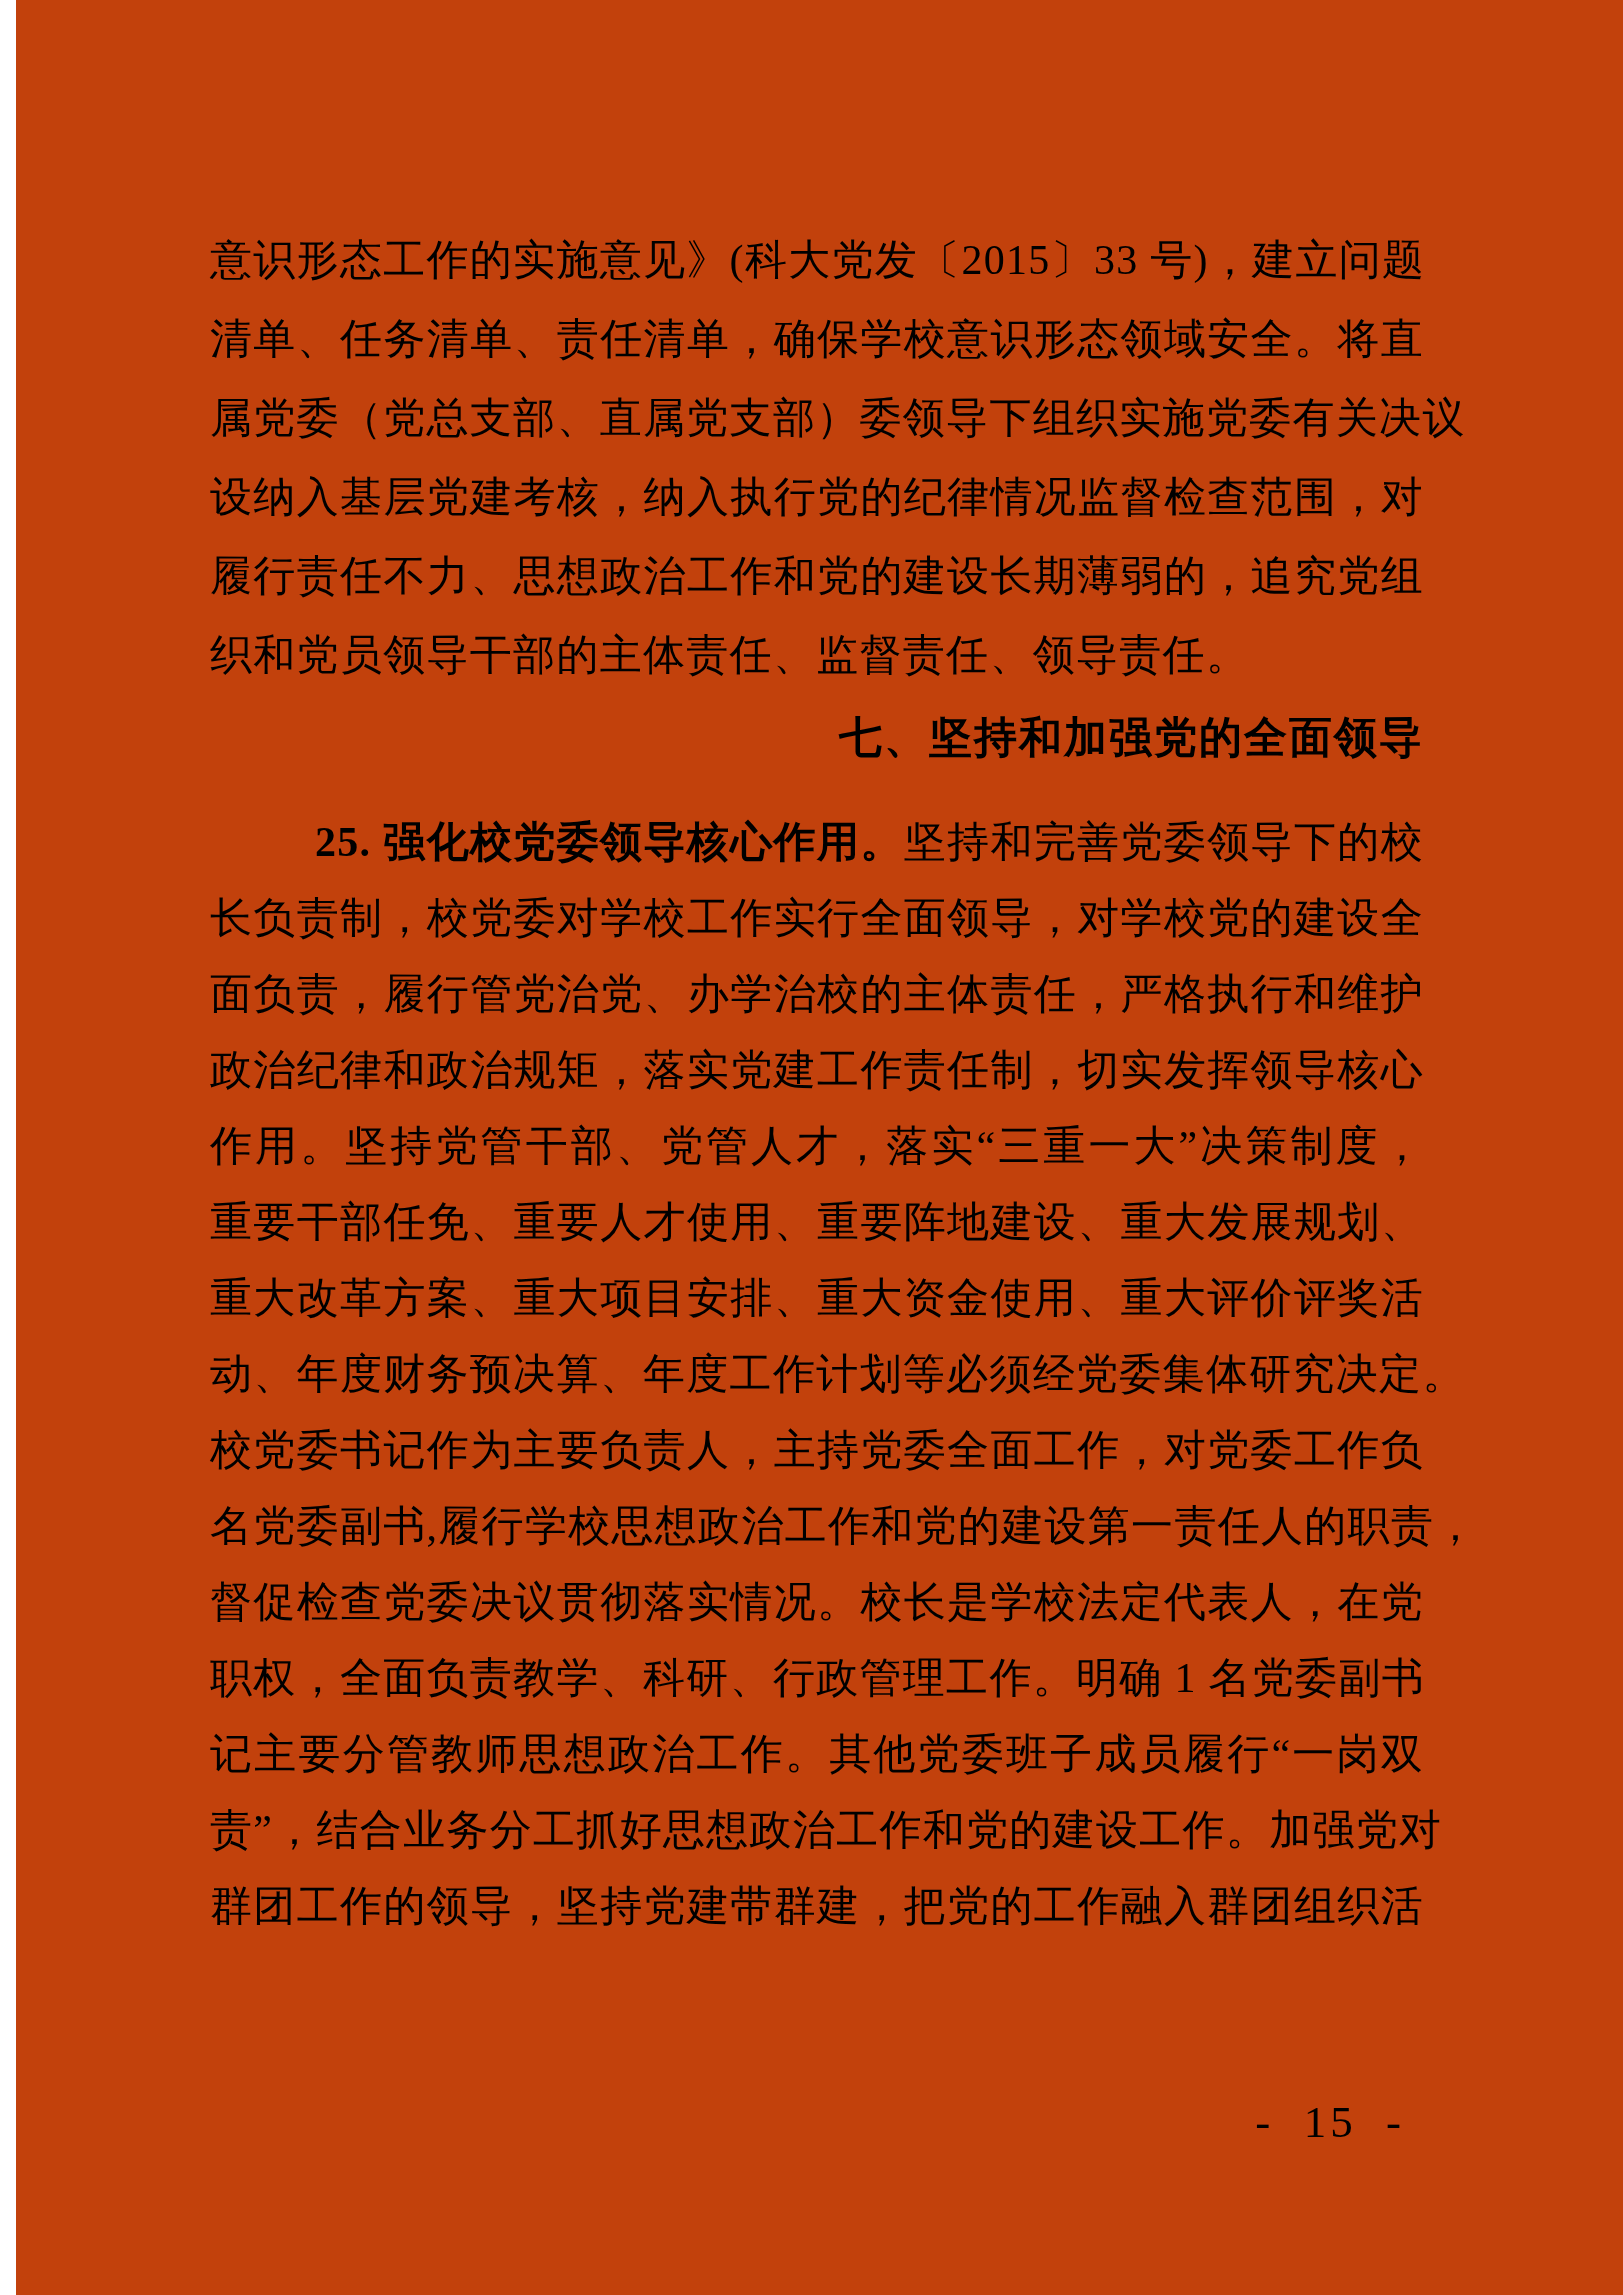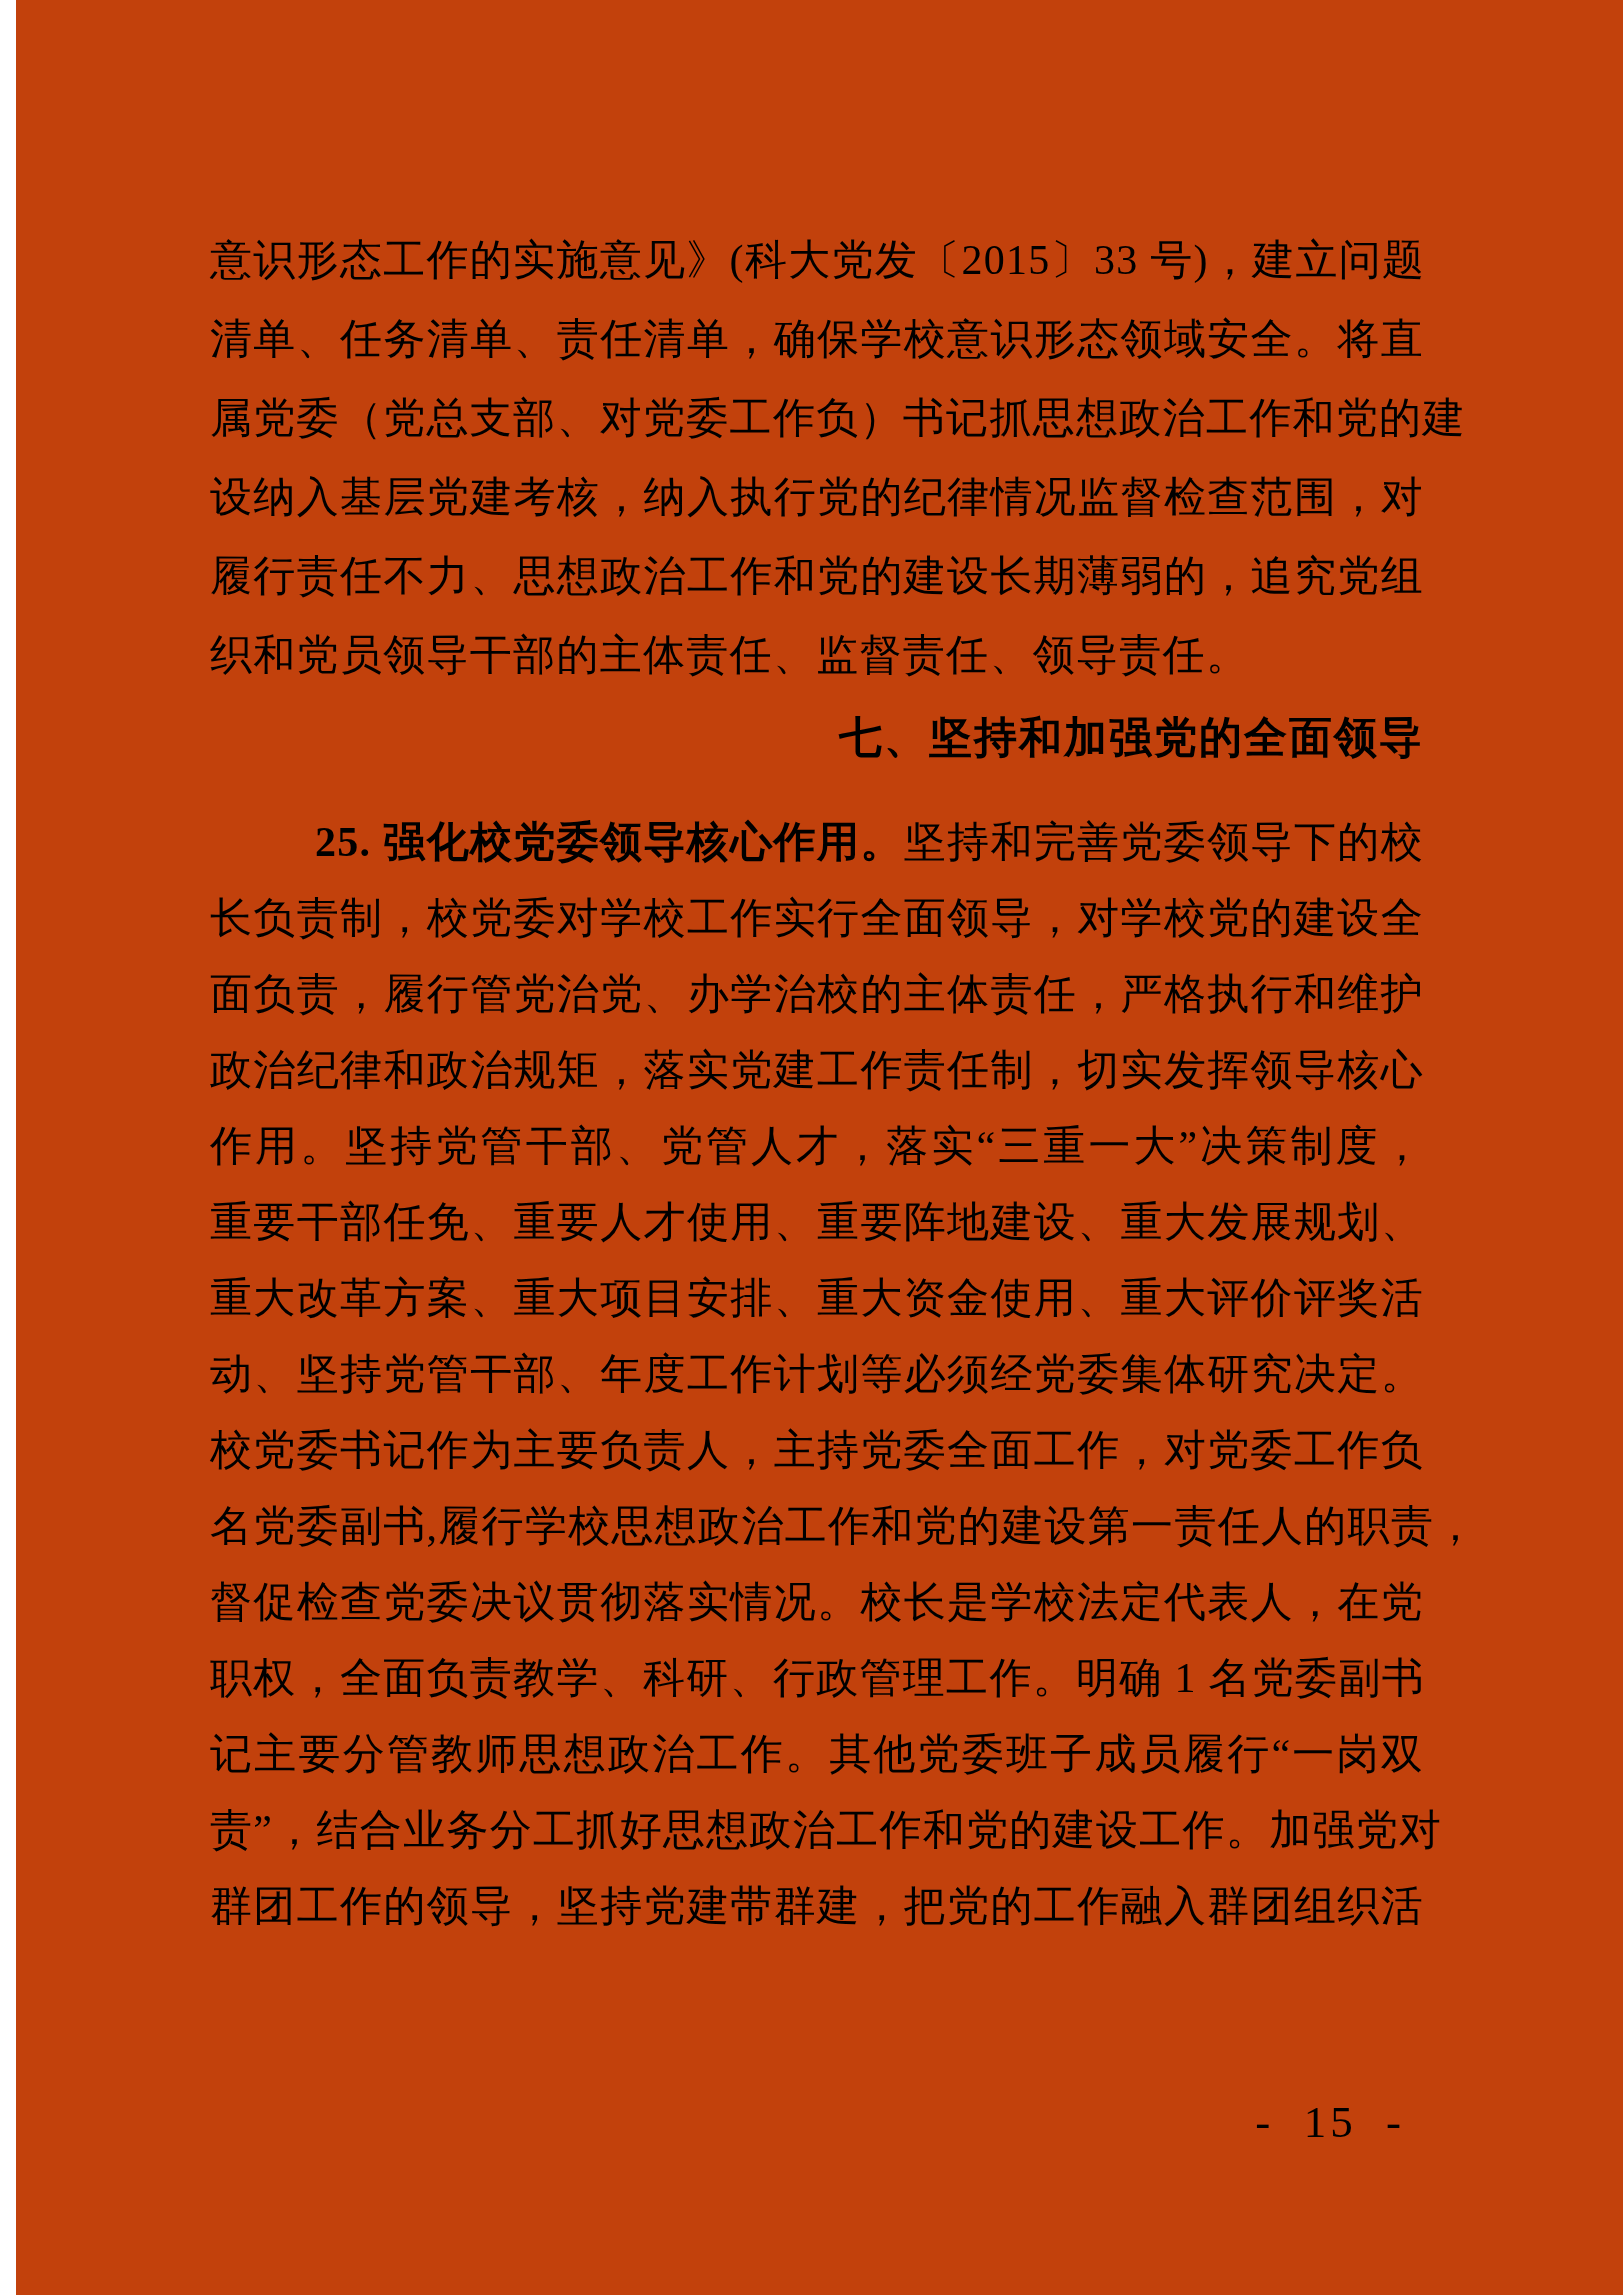--- a/index.html
+++ b/index.html
@@ -72,39 +72,39 @@
   }
 </style>
 </head>
 <body>
 
 <div class="page">
 
   <div class="textcol p1">
     <div class="bodyline">意识形态工作的实施意见》(科大党发〔2015〕33 号)，建立问题</div>
     <div class="bodyline">清单、任务清单、责任清单，确保学校意识形态领域安全。将直</div>
-    <div class="bodyline">属党委（党总支部、对党委工作负）书记抓思想政治工作和党的建</div>
+    <div class="bodyline">属党委（党总支部、直属党支部）委领导下组织实施党委有关决议</div>
     <div class="bodyline">设纳入基层党建考核，纳入执行党的纪律情况监督检查范围，对</div>
     <div class="bodyline">履行责任不力、思想政治工作和党的建设长期薄弱的，追究党组</div>
     <div class="bodyline para-end">织和党员领导干部的主体责任、监督责任、领导责任。</div>
   </div>
 
   <div class="section-heading">七、坚持和加强党的全面领导</div>
 
   <div class="textcol p2">
     <div class="bodyline first-indent">
       <span class="lead-bold">25. 强化校党委领导核心作用。</span><span>坚持和完善党委领导下的校</span>
     </div>
     <div class="bodyline">长负责制，校党委对学校工作实行全面领导，对学校党的建设全</div>
     <div class="bodyline">面负责，履行管党治党、办学治校的主体责任，严格执行和维护</div>
     <div class="bodyline">政治纪律和政治规矩，落实党建工作责任制，切实发挥领导核心</div>
     <div class="bodyline">作用。坚持党管干部、党管人才，落实“三重一大”决策制度，</div>
     <div class="bodyline">重要干部任免、重要人才使用、重要阵地建设、重大发展规划、</div>
     <div class="bodyline">重大改革方案、重大项目安排、重大资金使用、重大评价评奖活</div>
-    <div class="bodyline">动、坚持党管干部、年度工作计划等必须经党委集体研究决定。</div>
+    <div class="bodyline">动、年度财务预决算、年度工作计划等必须经党委集体研究决定。</div>
     <div class="bodyline">校党委书记作为主要负责人，主持党委全面工作，对党委工作负</div>
     <div class="bodyline">名党委副书,履行学校思想政治工作和党的建设第一责任人的职责，</div>
     <div class="bodyline">督促检查党委决议贯彻落实情况。校长是学校法定代表人，在党</div>
     <div class="bodyline">职权，全面负责教学、科研、行政管理工作。明确 1 名党委副书</div>
     <div class="bodyline">记主要分管教师思想政治工作。其他党委班子成员履行“一岗双</div>
     <div class="bodyline">责”，结合业务分工抓好思想政治工作和党的建设工作。加强党对</div>
     <div class="bodyline">群团工作的领导，坚持党建带群建，把党的工作融入群团组织活</div>
   </div>
 
   <div class="page-number">- 15 -</div>

